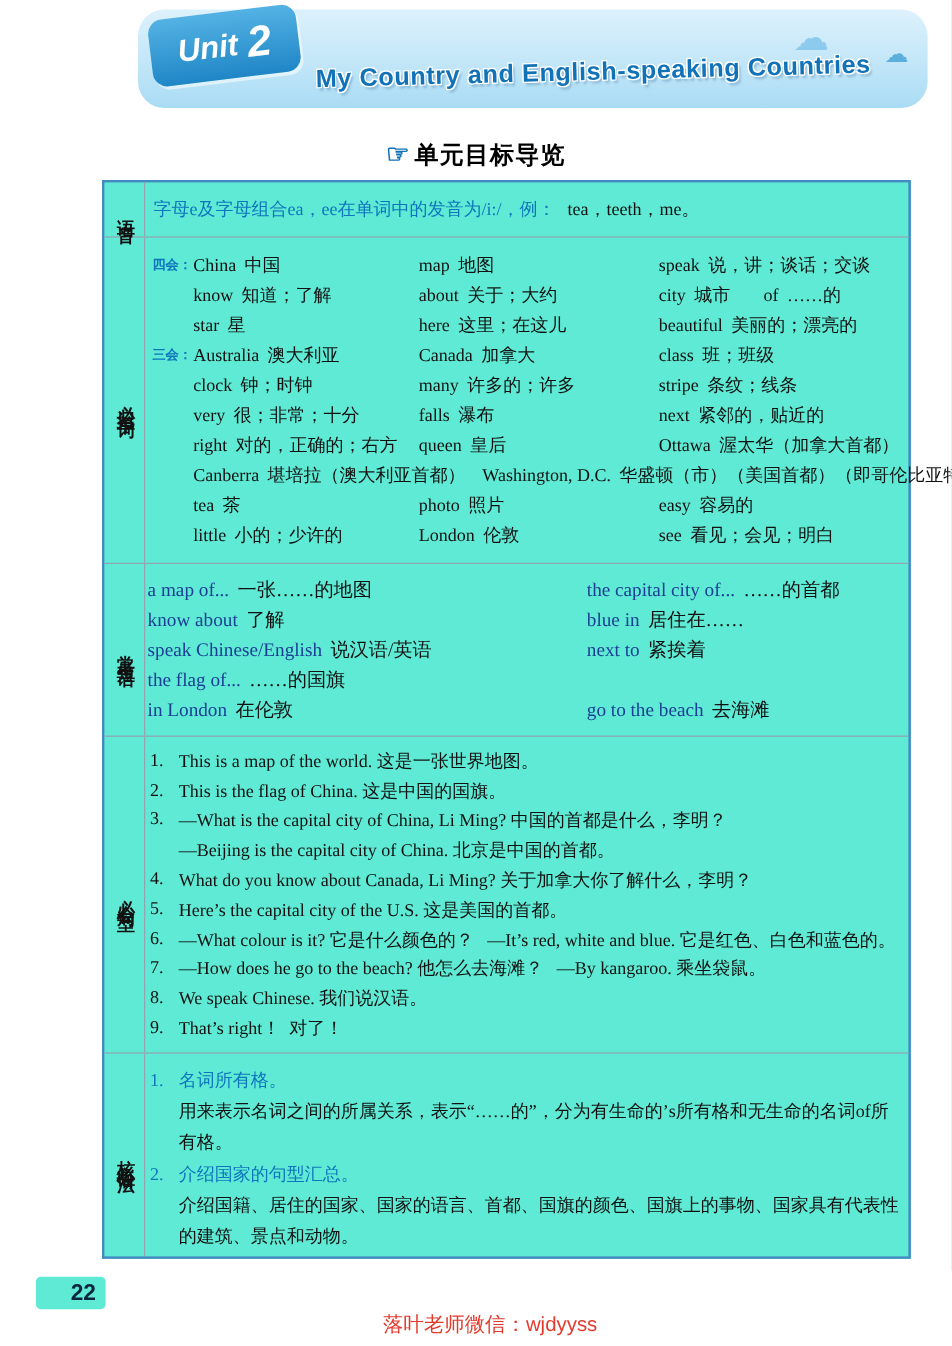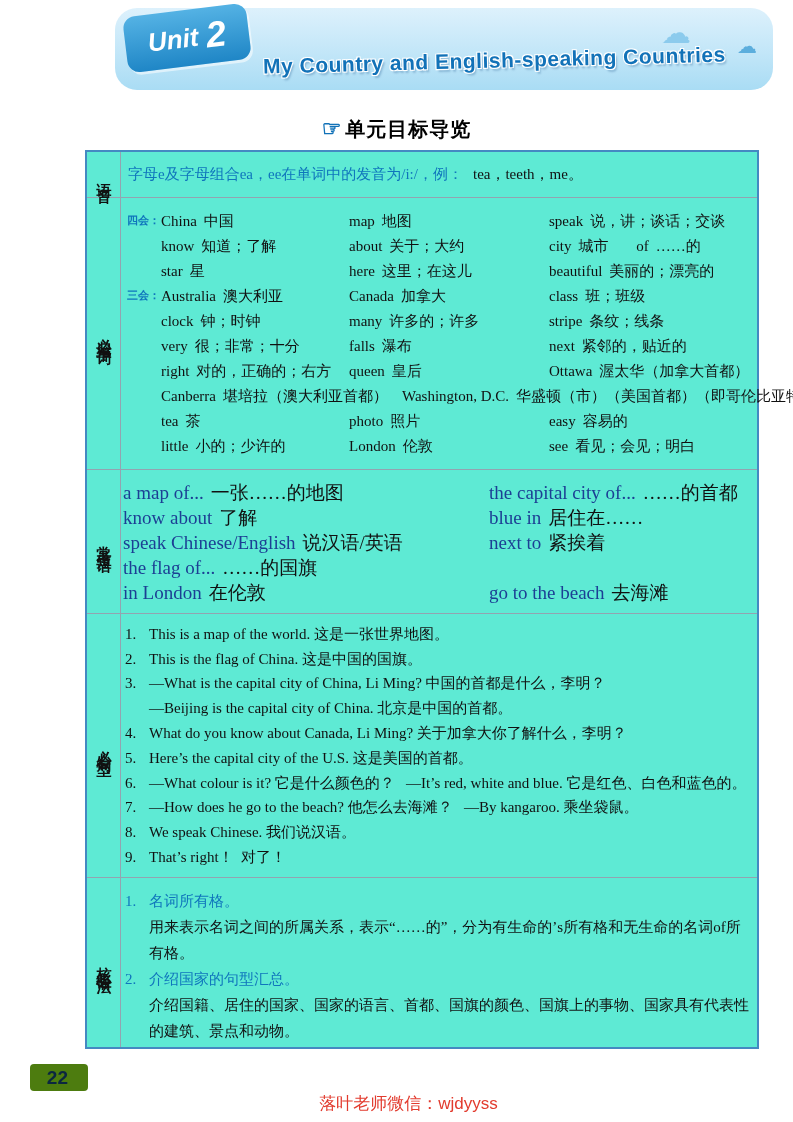--- a/index.html
+++ b/index.html
@@ -78,42 +78,42 @@
   .wlabel {
     position:absolute; left:4px; top:1px; color:#0f75bc; font-weight:bold;
     font-family:"Liberation Sans", sans-serif; font-size:11px;
   }
   .en { margin-right:7px; }
   .gap { margin-left:24px; }
   .wrow-span { font-size:15px; }
   .wspan1 { padding-left:38px; flex:none; margin-right:14px; }
   .wspan2 { flex:1; min-width:0; }
   
-  .phrases { padding:10px 6px 0 2px; font-size:19px; }
+  .phrases { padding:10px 6px 0 2px; font-size:16px; }
   .prow { display:flex; align-items:center; height:25px; white-space:nowrap; }
   .pc1 { width:366px; flex:none; }
   .pc2 { flex:1; min-width:0; }
   .pen { color:#1c3f94; margin-right:7px; }
   
   .sentences { padding:8px 6px 0 2px; font-size:15px; }
   .sitem { display:flex; height:24.8px; align-items:center; }
   .snum { width:26px; flex:none; padding-left:2px; }
   .stext { flex:1; min-width:0; white-space:pre; }
   
   .grammar { padding:10px 8px 0 2px; font-size:15px; }
   .gitem { display:flex; }
   .gnum { width:26px; flex:none; padding-left:2px; color:#0f75bc; line-height:26px; }
   .gbody { flex:1; min-width:0; line-height:26px; }
   .gtitle { color:#0f75bc; }
   .gtext { color:#111; }
   
   .pagenum-tab {
     position:absolute; left:30px; top:1064px; width:58px; height:27px;
-    background:#4d7c0f; border-radius:4px;
-    display:flex; align-items:center; justify-content:flex-end; padding-right:20px;
+    background:#5eead4; border-radius:4px;
+    display:flex; align-items:center; justify-content:flex-end; padding-right:8px;
   }
   .pagenum {
     font-family:"Liberation Sans", sans-serif; font-weight:bold;
     font-size:19px; color:#0b2740;
   }
   .footer-note {
     position:absolute; top:1092px; left:12px; width:100%; text-align:center;
     color:#e23b2e; font-size:17px; font-family:"Liberation Sans", sans-serif;
   }
 </style>

